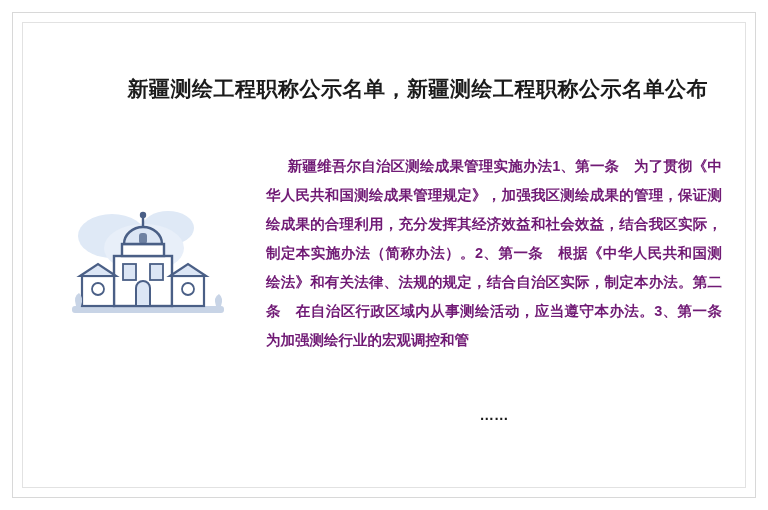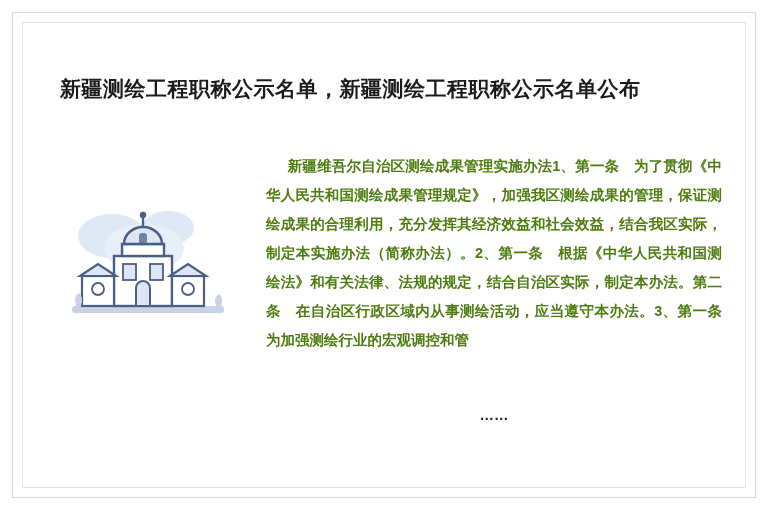--- a/index.html
+++ b/index.html
@@ -42,21 +42,21 @@
     position: absolute;
     left: 34px;
     top: 34px;
     right: 34px;
     bottom: 34px;
     box-sizing: border-box;
   }
   .title {
     margin: 38px auto 0 auto;
     width: 648px;
-    text-align: left;
+    text-align: right;
     font-size: 21px;
     line-height: 34px;
     font-weight: bold;
     color: #1b1b1b;
     letter-spacing: 0.5px;
   }
   .body-area {
     position: relative;
     margin-top: 46px;
     height: 290px;
@@ -68,21 +68,21 @@
     width: 190px;
     height: 150px;
   }
   .article {
     position: absolute;
     left: 232px;
     top: 0;
     width: 456px;
     font-size: 14.5px;
     line-height: 29px;
-    color: #4d7c0f;
+    color: #701a75;
     font-weight: bold;
     text-align: justify;
     text-indent: 1.5em;
   }
   .ellipsis {
     width: 456px;
     text-align: center;
     font-size: 14.5px;
     line-height: 26px;
     color: #1c1c1c;

